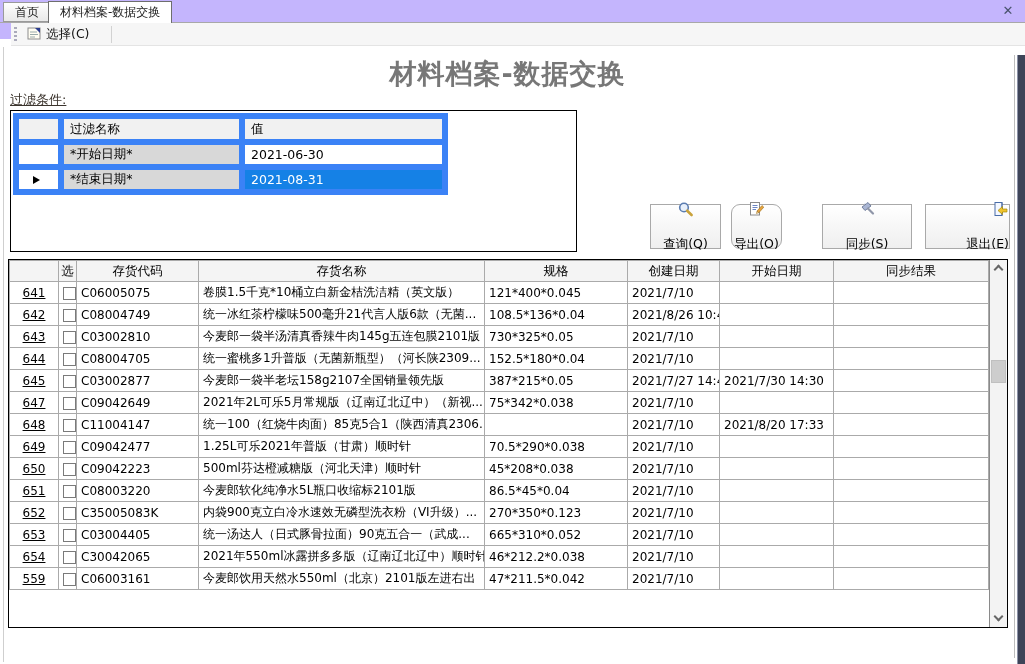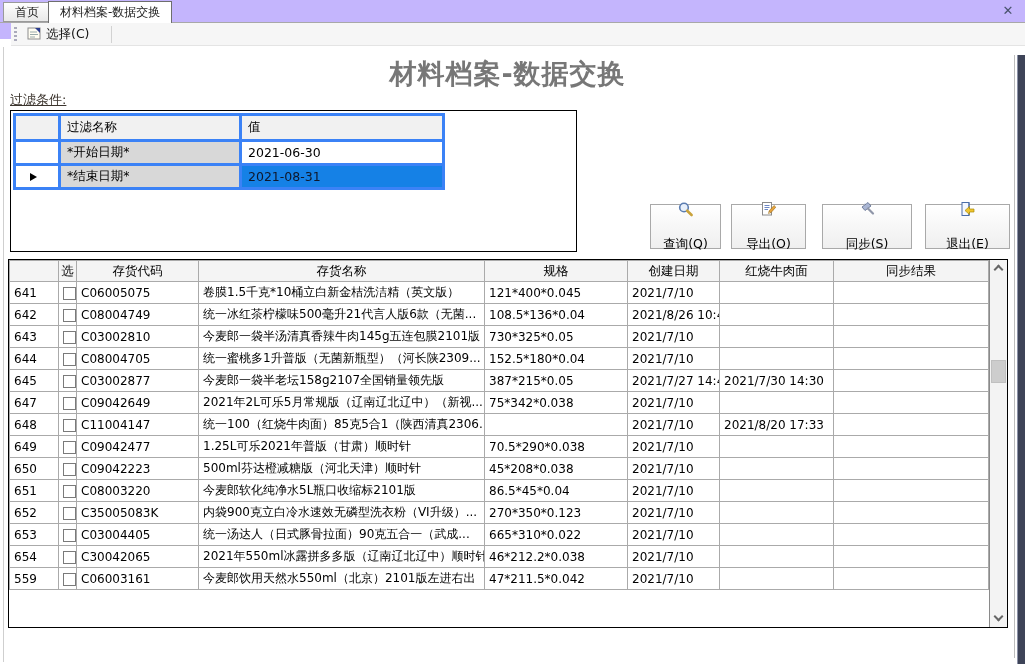--- a/index.html
+++ b/index.html
@@ -36,55 +36,55 @@
 
   
   .page-title { position:absolute; top:56px; left:0; width:1015px; text-align:center;
                 font-size:27px; font-weight:bold; color:#777; letter-spacing:1px; }
   .filter-label { position:absolute; left:10px; top:91px; font-size:13px; color:#3c352e;
                   text-decoration:underline;text-align:right; }
   .filter-box { position:absolute; left:10px; top:110px; width:567px; height:142px;
                 border:1px solid #000; background:#fff; }
   .filter-grid { position:absolute; left:2px; top:2px; border-collapse:collapse; table-layout:fixed;
                  font-size:12.5px; }
-  .filter-grid th, .filter-grid td { border:3px solid #3b82f6; height:24px; padding:1px 6px;
+  .filter-grid th, .filter-grid td { border:6px solid #3b82f6; height:24px; padding:1px 6px;
                  text-align:left; font-weight:normal; overflow:hidden; white-space:nowrap; }
   .filter-grid th { background:#f1f1f1; height:26px; }
   .filter-grid .sel-col { width:45px; padding:0; }
   .filter-grid .name-col { width:181px; }
   .filter-grid .val-col { width:203px; }
   .filter-grid td.fname { background:#d8d8d8; }
-  .filter-grid td.fval.selected { background:#1581e6; color:#0f172a; }
+  .filter-grid td.fval.selected { background:#1581e6; color:#ffffff; }
   .row-ind { display:inline-block; width:0; height:0; margin-left:8px;
              border-left:7px solid #000; border-top:4px solid transparent; border-bottom:4px solid transparent; }
 
   
   .action-btn { position:absolute; top:204px; height:45px; border:1px solid #a9a9a9;
                 background:linear-gradient(#ffffff,#efefef); display:flex; flex-direction:column;
                 align-items:center; justify-content:center; gap:19px; font-size:12.5px; color:#000;
                 cursor:default; }
   .btn-query  { left:650px; width:71px; }
-  .btn-export { left:731px; width:75px; }
+  .btn-export { left:731px; width:51px;border-radius:9px; }
   .btn-sync   { left:822px; width:90px; }
-  .btn-exit   { left:925px; width:85px; }
+  .btn-exit   { left:925px; width:85px;align-items:flex-end; }
   .action-btn svg { display:block; }
 
   
   .data-table { position:absolute; left:8px; top:259px; width:1000px; height:369px;
                 border:1px solid #000; background:#fff; overflow:hidden; }
   .grid-area { position:absolute; left:0; top:0; right:18px; bottom:0; overflow:hidden; }
   table.grid { border-collapse:collapse; table-layout:fixed; width:980px; font-size:12px; }
   table.grid th { height:21px; background:#f4f4f4; border:1px solid #aaa; font-weight:normal;
                   text-align:center; font-size:12.5px; padding:0 2px; overflow:hidden; white-space:nowrap; }
   table.grid td { height:22px; border:1px solid #aaa; padding:0 4px; overflow:hidden;
                   white-space:nowrap; background:#fff; }
   .c-num  { width:49px; }  .c-chk { width:18px; } .c-code { width:122px; }
   .c-name { width:286px; } .c-spec { width:143px; } .c-created { width:92px; }
   .c-mod  { width:114px; } .c-sync { }
-  td.num-cell { text-align:left; padding-right:5px; border-left:none; }
+  td.num-cell { text-align:center; padding-right:5px; border-left:none;text-decoration:underline; }
   td.sync-cell { background:#c9f3c9; }
   td.chk-cell { text-align:center; padding:0; }
   .checkbox { display:inline-block; width:13px; height:13px; background:#fff;
               border:1px solid #7a7a7a; vertical-align:middle; }
 
   
   .vscroll { position:absolute; top:0; right:0; bottom:0; width:18px; background:#f3f3f3;
              border-left:1px solid #8a8a8a; }
   .scroll-arrow { position:absolute; left:0; width:17px; height:17px; }
   .scroll-arrow span { position:absolute; left:5px; width:7px; height:7px; border-top:2px solid #666;
@@ -219,21 +219,21 @@
             <col class="c-sync">
         </colgroup>
         <thead>
           <tr>
             <th></th>
             <th>选</th>
             <th>存货代码</th>
             <th>存货名称</th>
             <th>规格</th>
             <th>创建日期</th>
-            <th>红烧牛肉面</th>
+            <th>开始日期</th>
             <th>同步结果</th>
           </tr>
         </thead>
         <tbody>
   <tr>
     <td class="num-cell">641</td>
     <td class="chk-cell">
       <span class="checkbox"></span>
     </td>
     <td>C06005075</td>
@@ -375,21 +375,21 @@
     <td class="sync-cell"></td>
   </tr>
 
   <tr>
     <td class="num-cell">653</td>
     <td class="chk-cell">
       <span class="checkbox"></span>
     </td>
     <td>C03004405</td>
     <td>统一汤达人（日式豚骨拉面）90克五合一（武成...</td>
-    <td>665*310*0.022</td>
+    <td>665*310*0.052</td>
     <td>2021/7/10</td>
     <td></td>
     <td class="sync-cell"></td>
   </tr>
 
   <tr>
     <td class="num-cell">654</td>
     <td class="chk-cell">
       <span class="checkbox"></span>
     </td>

